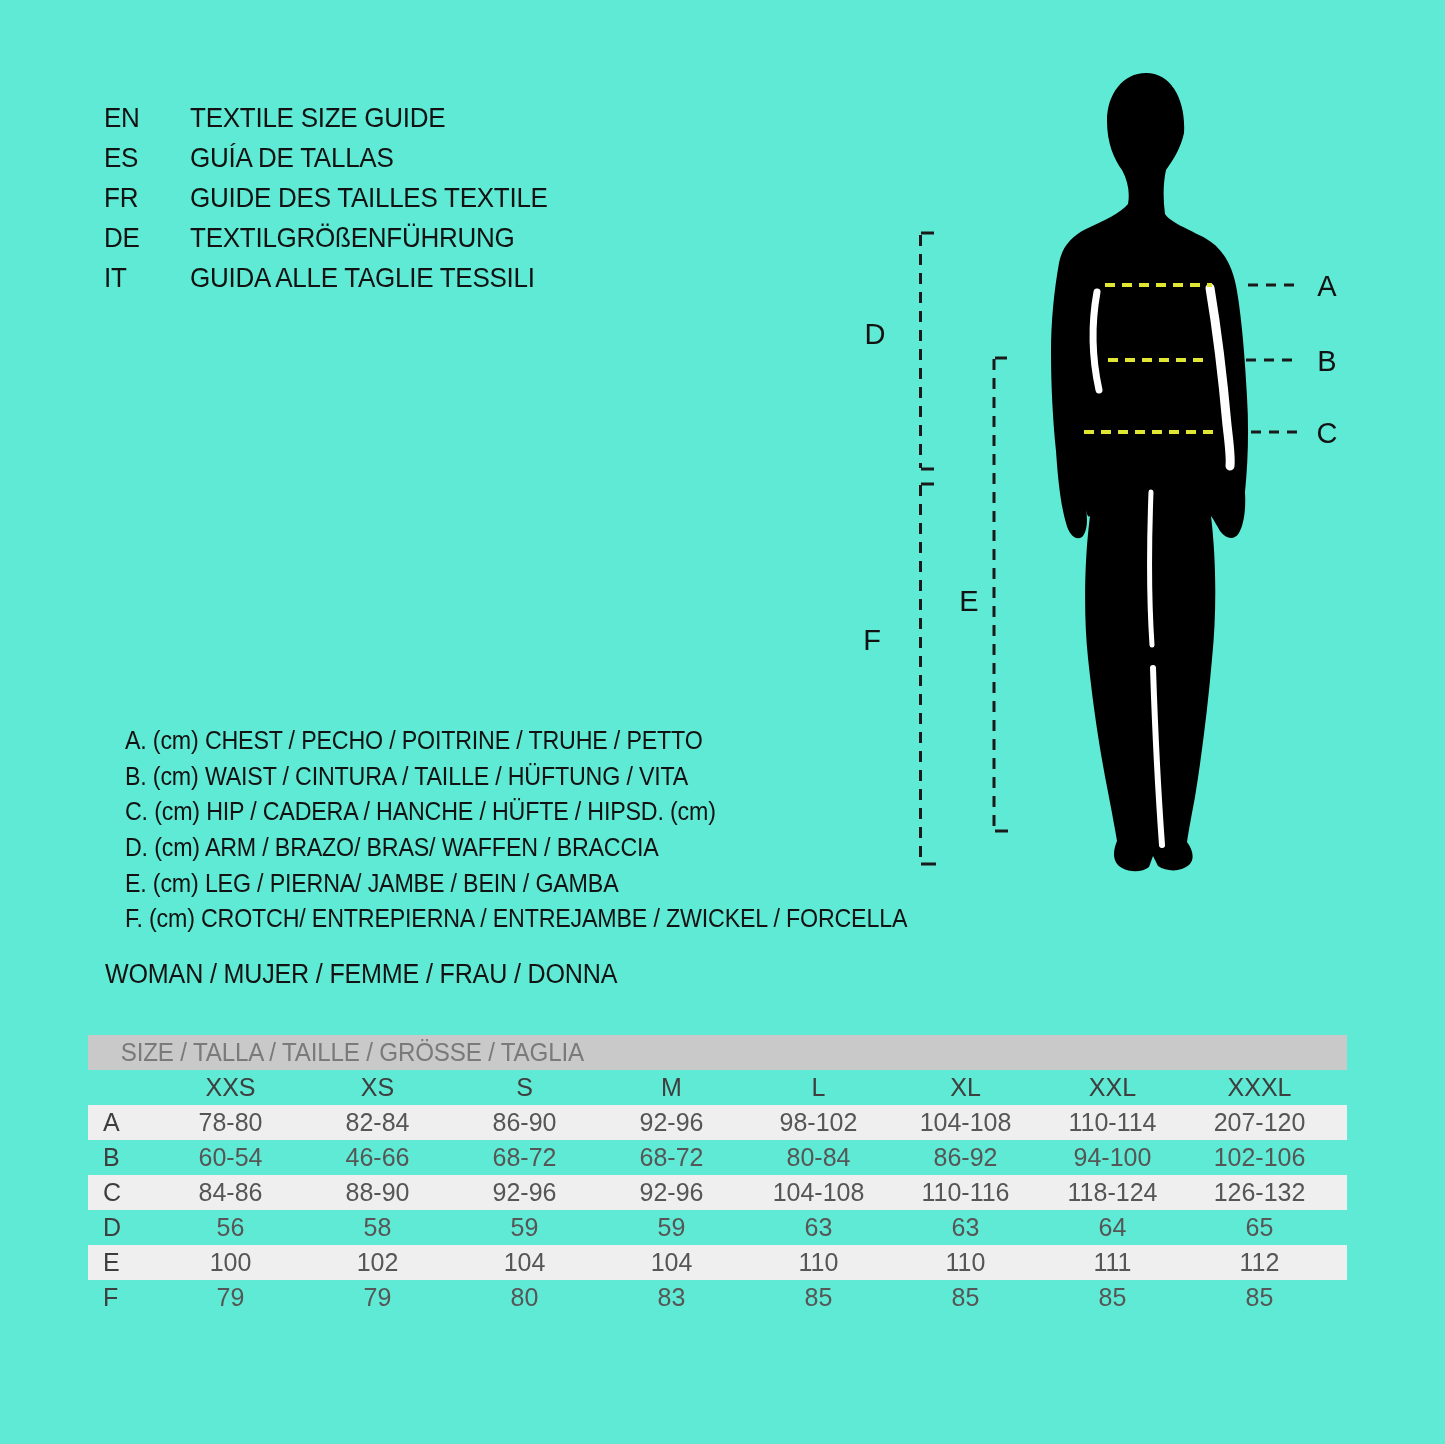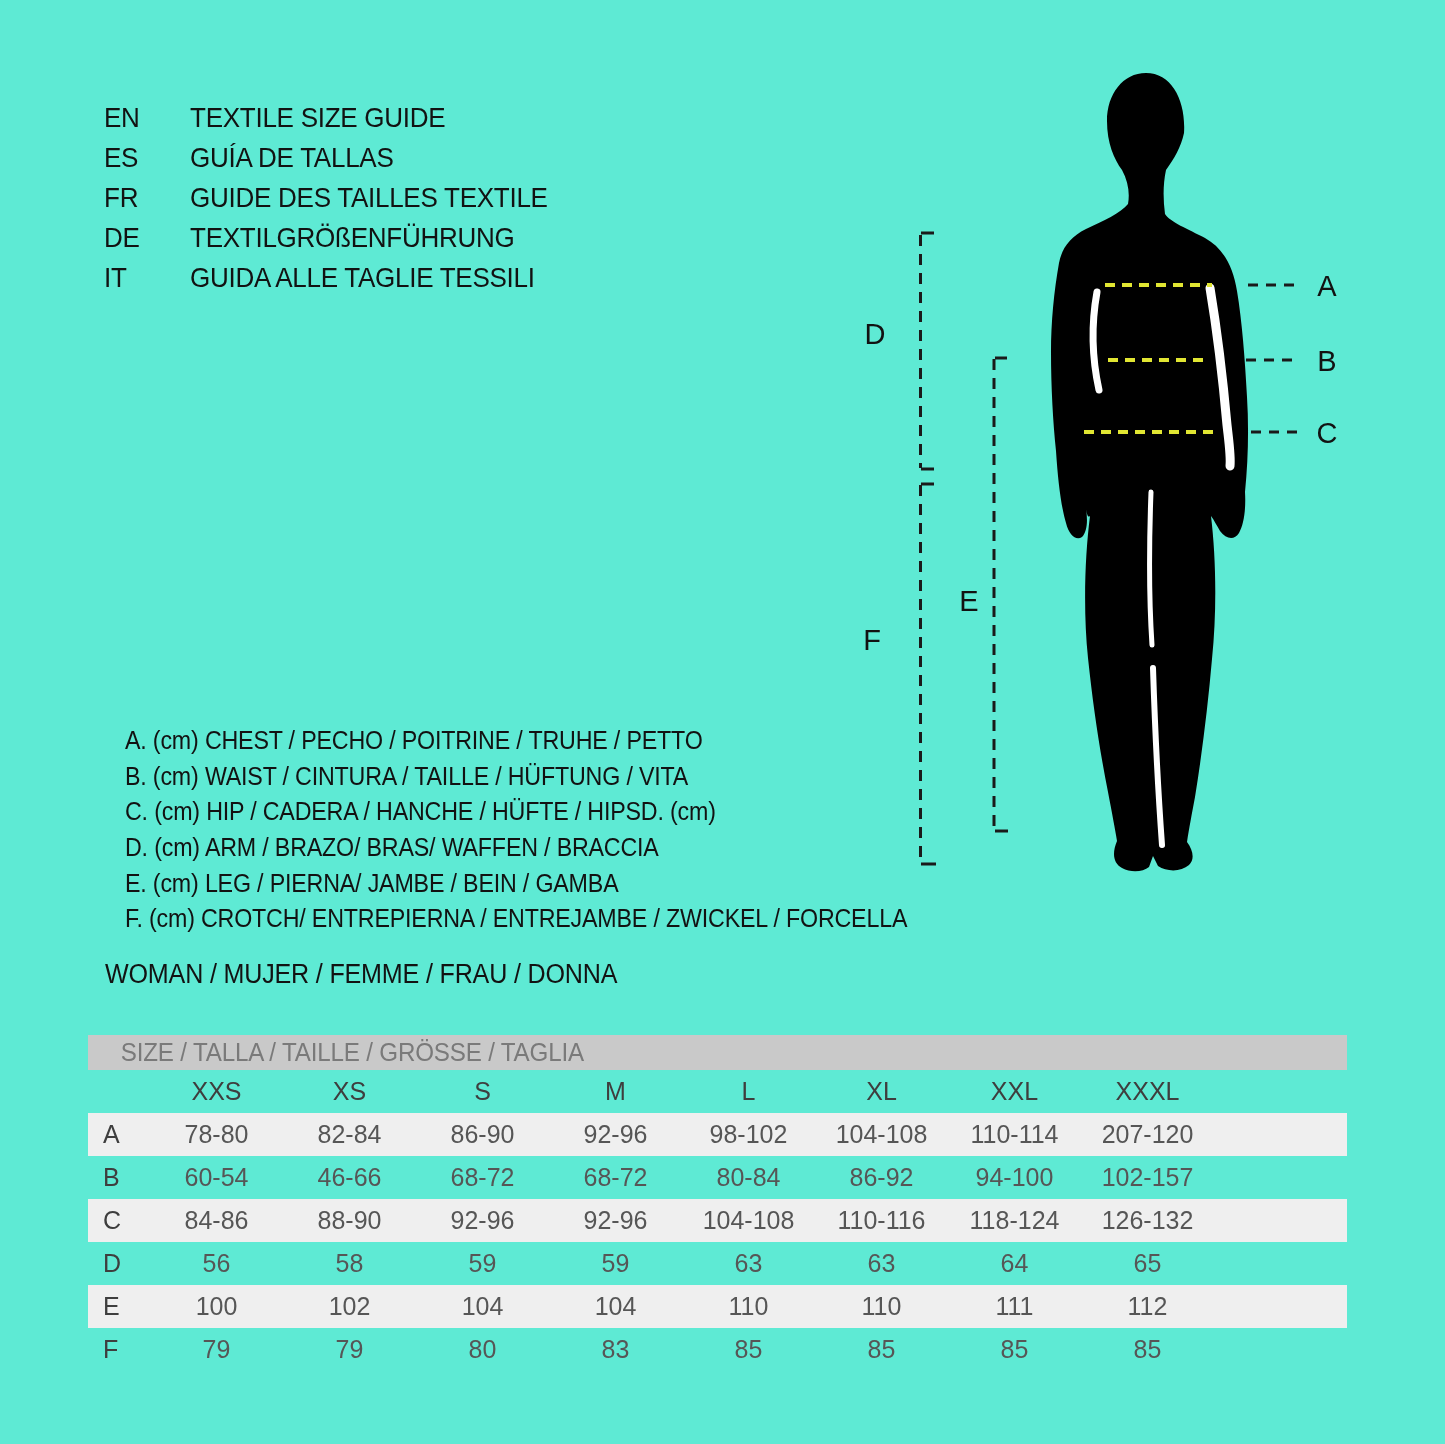--- a/index.html
+++ b/index.html
@@ -25,21 +25,21 @@
   
   .legend{left:105px;top:723px;margin-left:20px;}
   .legend-line{height:35.6px;display:flex;align-items:center;font-size:25px;font-weight:500;letter-spacing:-0.2px;white-space:nowrap;}
 
   .woman-title{left:105px;top:959px;font-size:27px;font-weight:500;letter-spacing:-0.2px;white-space:nowrap;}
 
   
   .size-table{left:88px;top:1017px;width:1259px;}
   .band{height:35px;background:#c9c9c9;display:flex;align-items:center;margin-top:18px;}
   .band span{color:#7a7a7a;font-size:26px;font-weight:500;padding-left:17px;letter-spacing:-0.2px;}
-  .trow{display:grid;grid-template-columns:62px repeat(8,133px) 1fr;height:43px;}
+  .trow{display:grid;grid-template-columns:62px repeat(8,133px) 1fr;height:35px;gap:14px;}
   .trow.stripe{background:#efefef;}
   .tcell{display:flex;align-items:center;justify-content:center;font-size:25px;color:#565656;}
   .tcell.rowlabel{justify-content:flex-start;padding-left:15px;color:#3e3e3e;}
   .tcell.sizehead{color:#3e3e3e;}
 </style>
 </head>
 <body>
 
 <div id="root">
 
@@ -192,21 +192,21 @@
         </div>
         <div class="trow">
           <div class="tcell rowlabel">B</div>
           <div class="tcell">60-54</div>
           <div class="tcell">46-66</div>
           <div class="tcell">68-72</div>
           <div class="tcell">68-72</div>
           <div class="tcell">80-84</div>
           <div class="tcell">86-92</div>
           <div class="tcell">94-100</div>
-          <div class="tcell">102-157</div>
+          <div class="tcell">102-106</div>
           <div class="tcell"></div>
         </div>
         <div class="trow stripe">
           <div class="tcell rowlabel">C</div>
           <div class="tcell">84-86</div>
           <div class="tcell">88-90</div>
           <div class="tcell">92-96</div>
           <div class="tcell">92-96</div>
           <div class="tcell">104-108</div>
           <div class="tcell">110-116</div>

